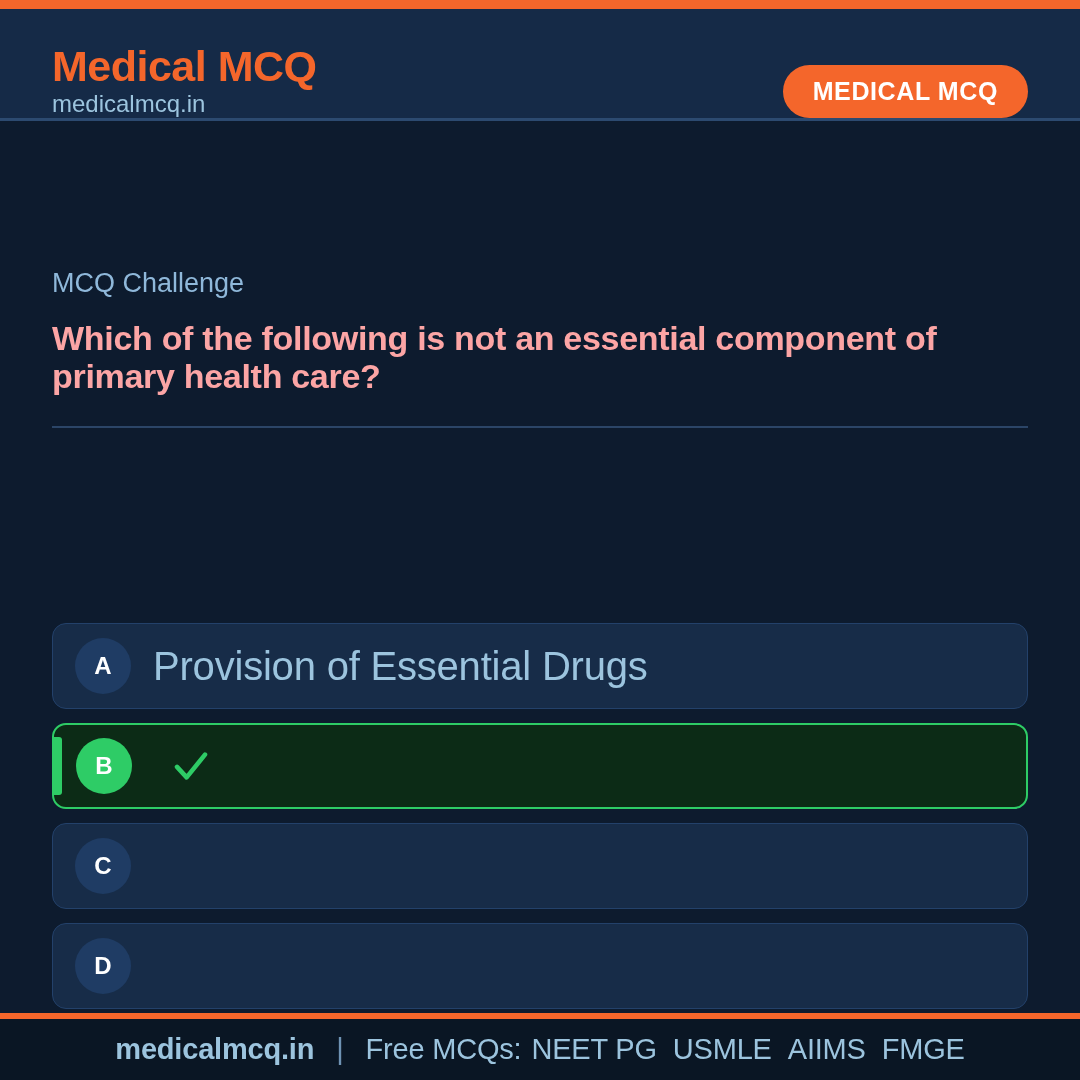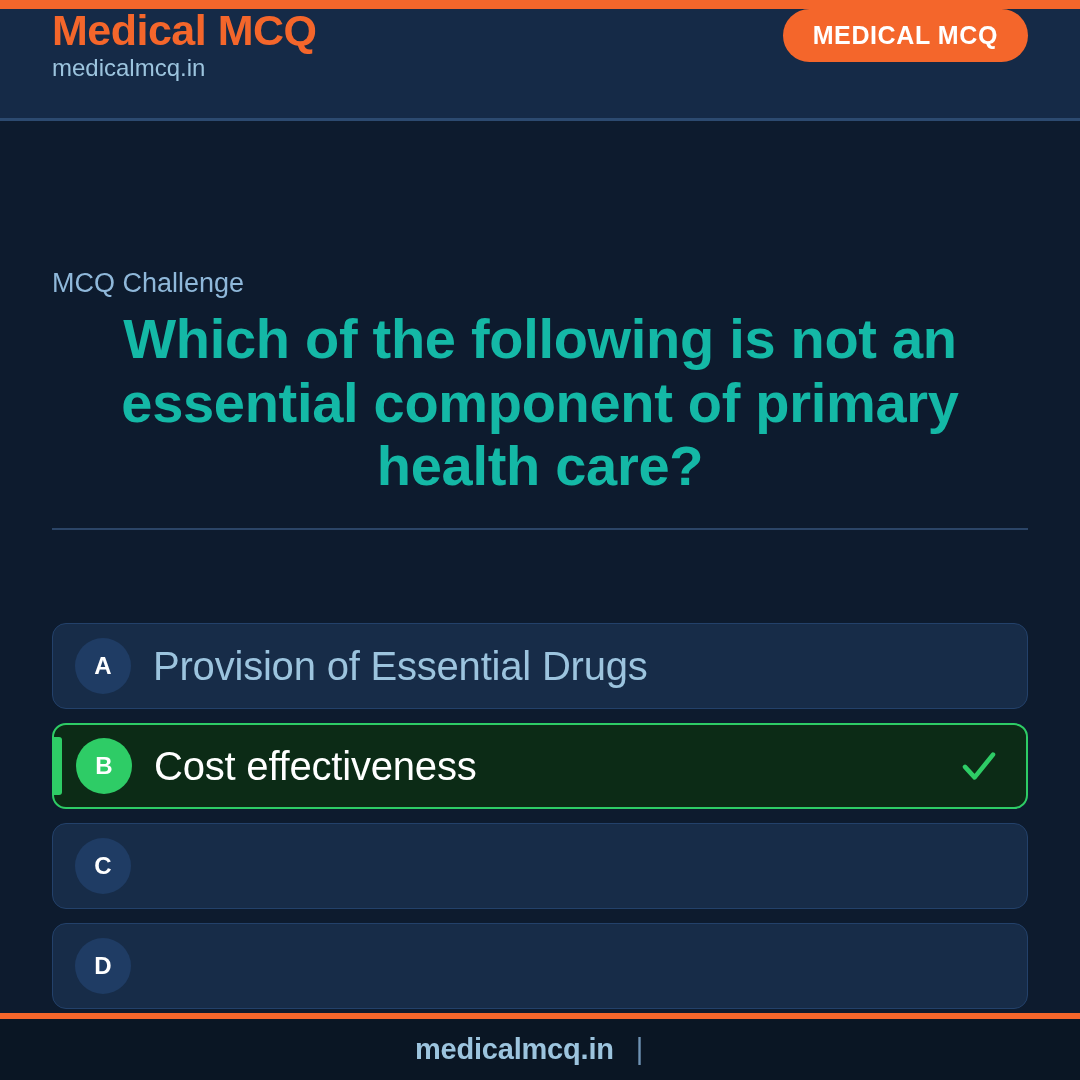--- a/index.html
+++ b/index.html
@@ -30,21 +30,21 @@
   }
 
   
   .header {
     flex: 0 0 auto;
     height: 112px;
     background: #152A47;
     border-bottom: 3px solid #2C4A६;
     border-bottom: 3px solid #2C4A70;
     display: flex;
-    align-items: flex-start;
+    align-items: flex-end;
     justify-content: space-between;
     padding: 0 52px;
     box-sizing: border-box;
   }
   .brand-block {
     display: flex;
     flex-direction: column;
     justify-content: center;
     gap: 2px;
   }
@@ -82,29 +82,28 @@
   .question-zone {
     position: absolute;
     left: 52px;
     right: 52px;
     top: 148px;
   }
   .eyebrow {
     font-size: 27px;
     color: #8FB8DA;
     line-height: 1.1;
-    margin-bottom: 8px;
+    margin-bottom: 20px;
   }
   .question-text {
-    font-size: 56px;
-    font-weight: bold;
-    color: #14b8a6;
+    font-size: 34px;
+    font-weight: bold;
+    color: #fca5a5;
     line-height: 1.14;
     letter-spacing: -0.3px;
-    text-align: center;
   }
   .divider {
     margin-top: 30px;
     height: 2px;
     background: #2B4567;
     width: 100%;
   }
 
   
   .options {
@@ -236,36 +235,37 @@
     </div>
 
     <div class="options" id="options-list">
         <div class="option">
           <div class="opt-badge">A</div>
           <div class="opt-text">Provision of Essential Drugs</div>
         </div>
         <div class="option correct">
           <div class="accent-bar"></div>
           <div class="opt-badge">B</div>
-          <div class="opt-text">Cost effectiveness</div>
           <div class="opt-check"><svg viewBox="0 0 24 24" width="42" height="42" fill="none" stroke="#2ECC66" stroke-width="2.6" stroke-linecap="round" stroke-linejoin="round">
               <polyline points="4,12.5 9.5,18.5 20,5.5"></polyline>
             </svg></div>
         </div>
         <div class="option">
           <div class="opt-badge">C</div>
         </div>
         <div class="option">
           <div class="opt-badge">D</div>
         </div>
       </div>
 
   </div>
 
   <div class="footer-accent"></div>
   <div class="footer">
     <div class="footer-inner">
       <span class="footer-site">medicalmcq.in</span>
       <span class="footer-sep">|</span>
+      <span class="footer-label">Free MCQs:</span>
+      <span id="footer-exams"><span class="footer-exam">NEET PG</span><span class="footer-exam">USMLE</span><span class="footer-exam">AIIMS</span><span class="footer-exam">FMGE</span></span>
     </div>
   </div>
 
 </div>
 
 </body></html>

